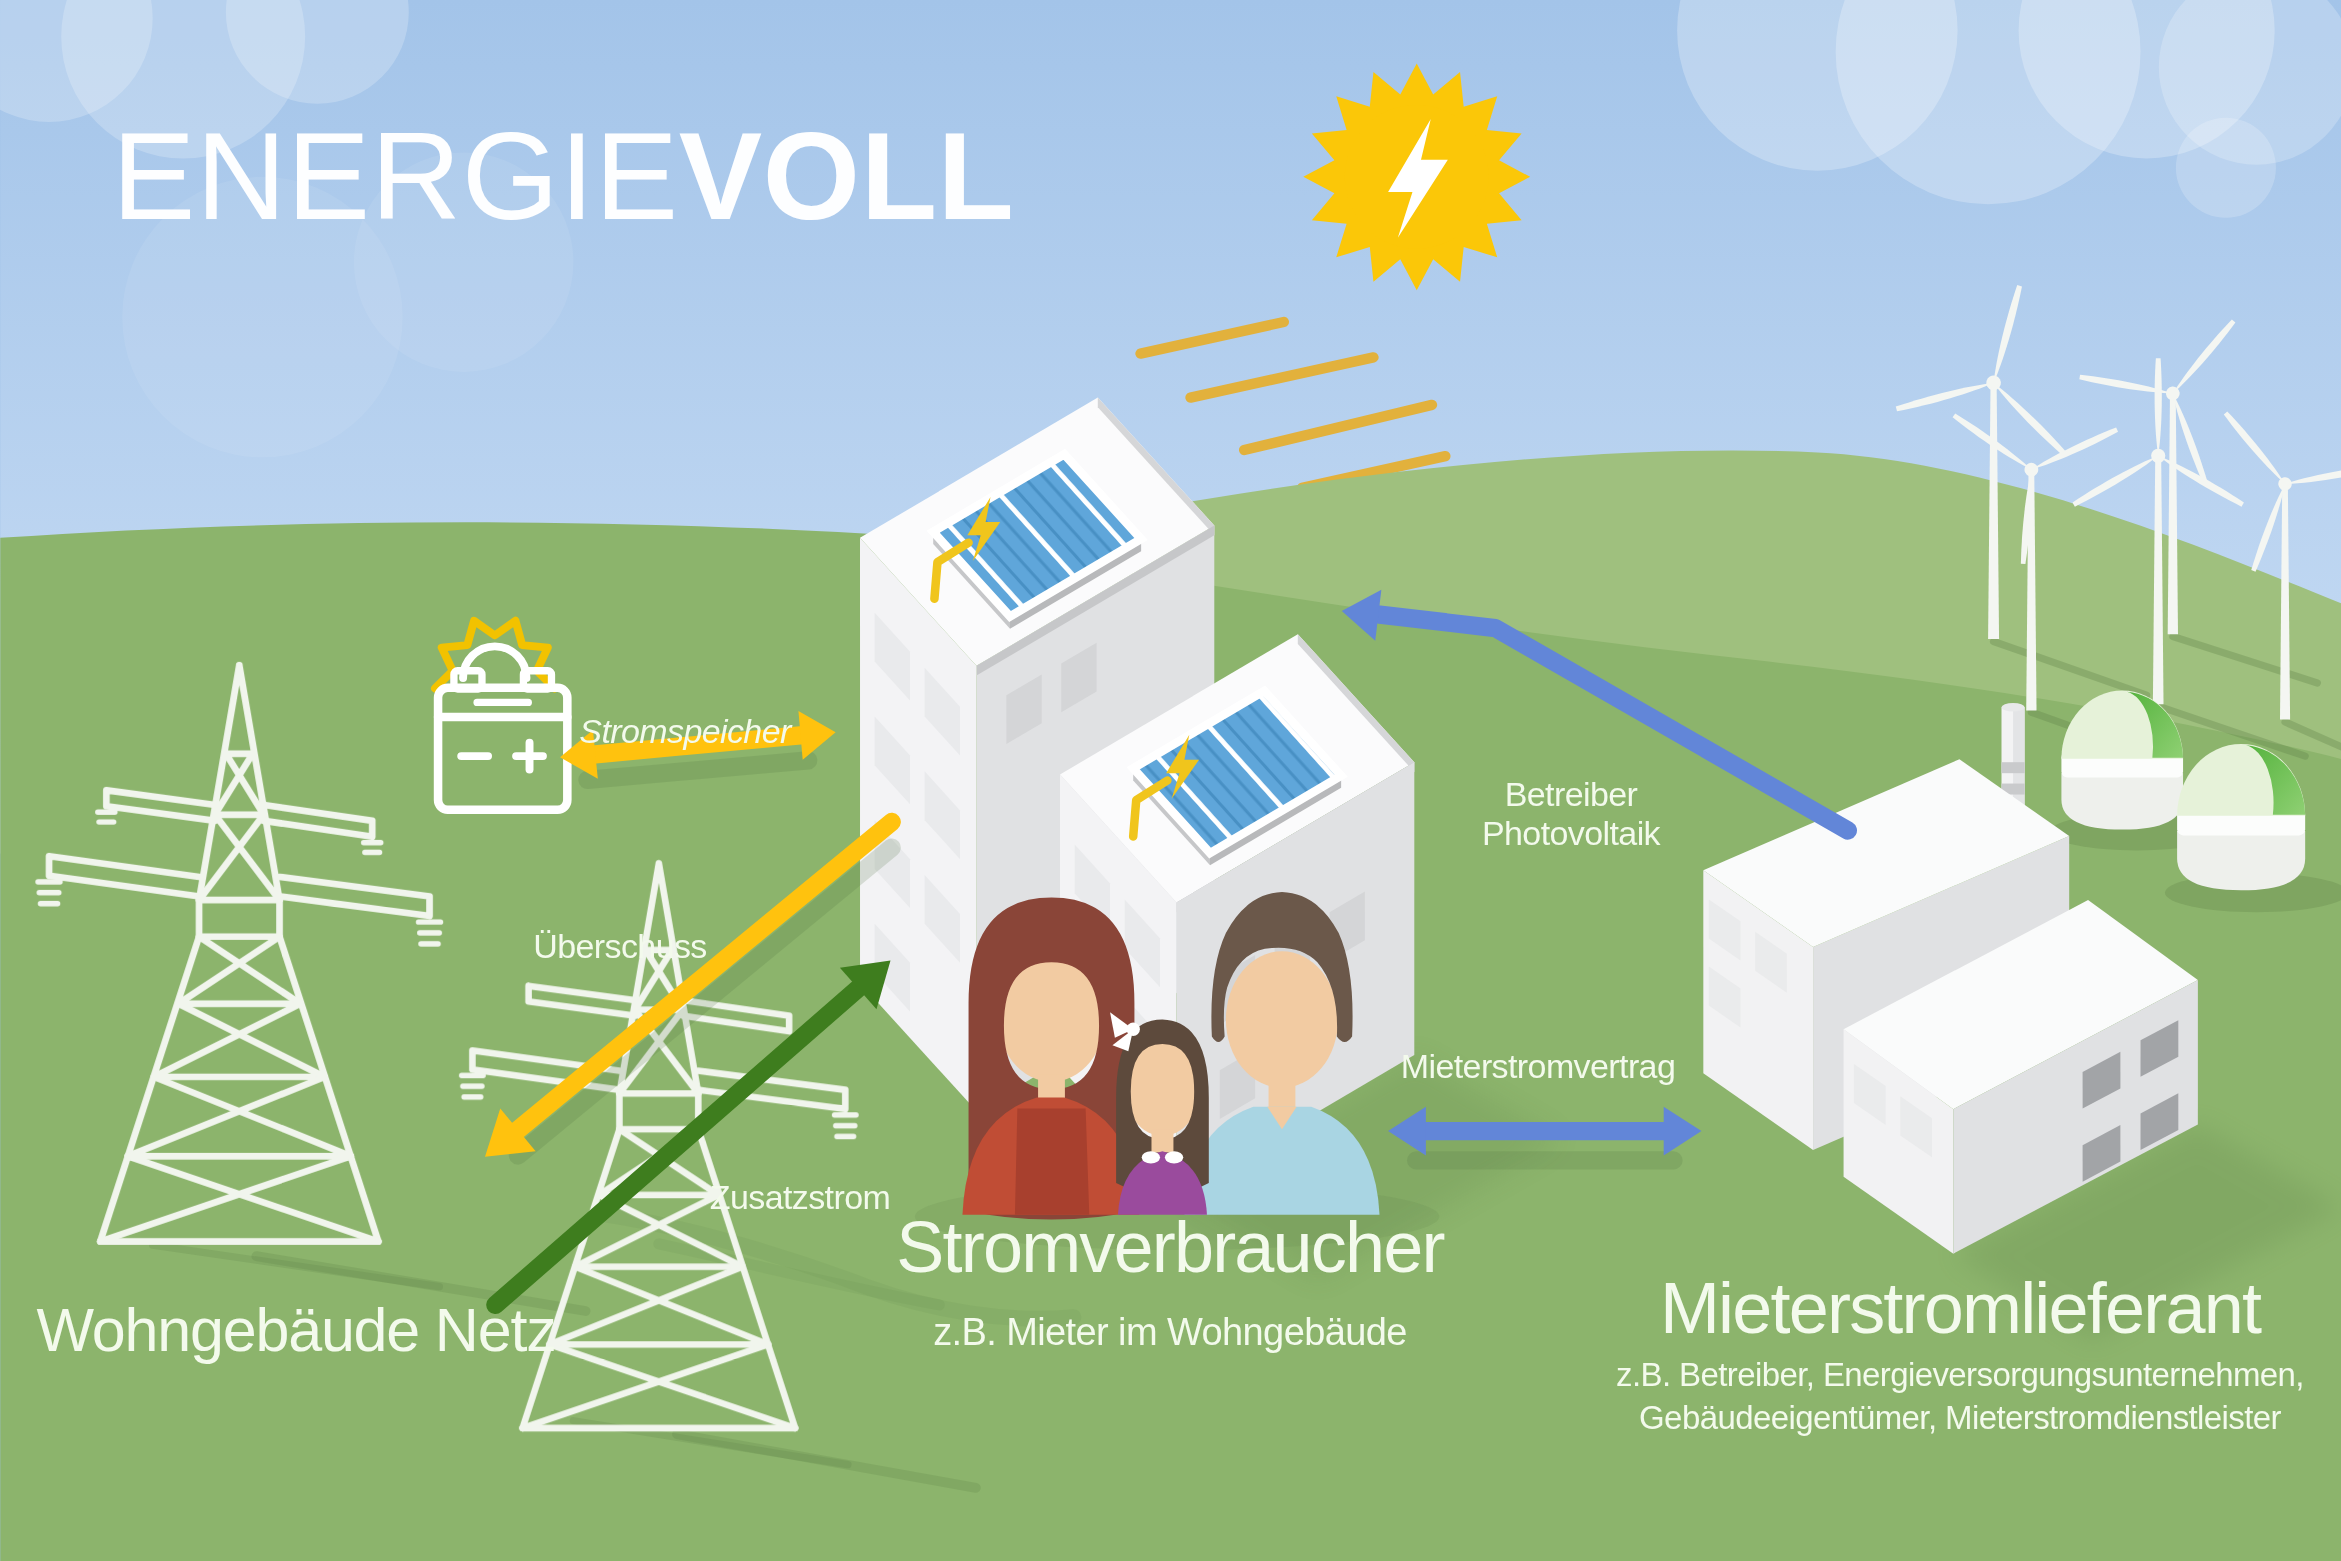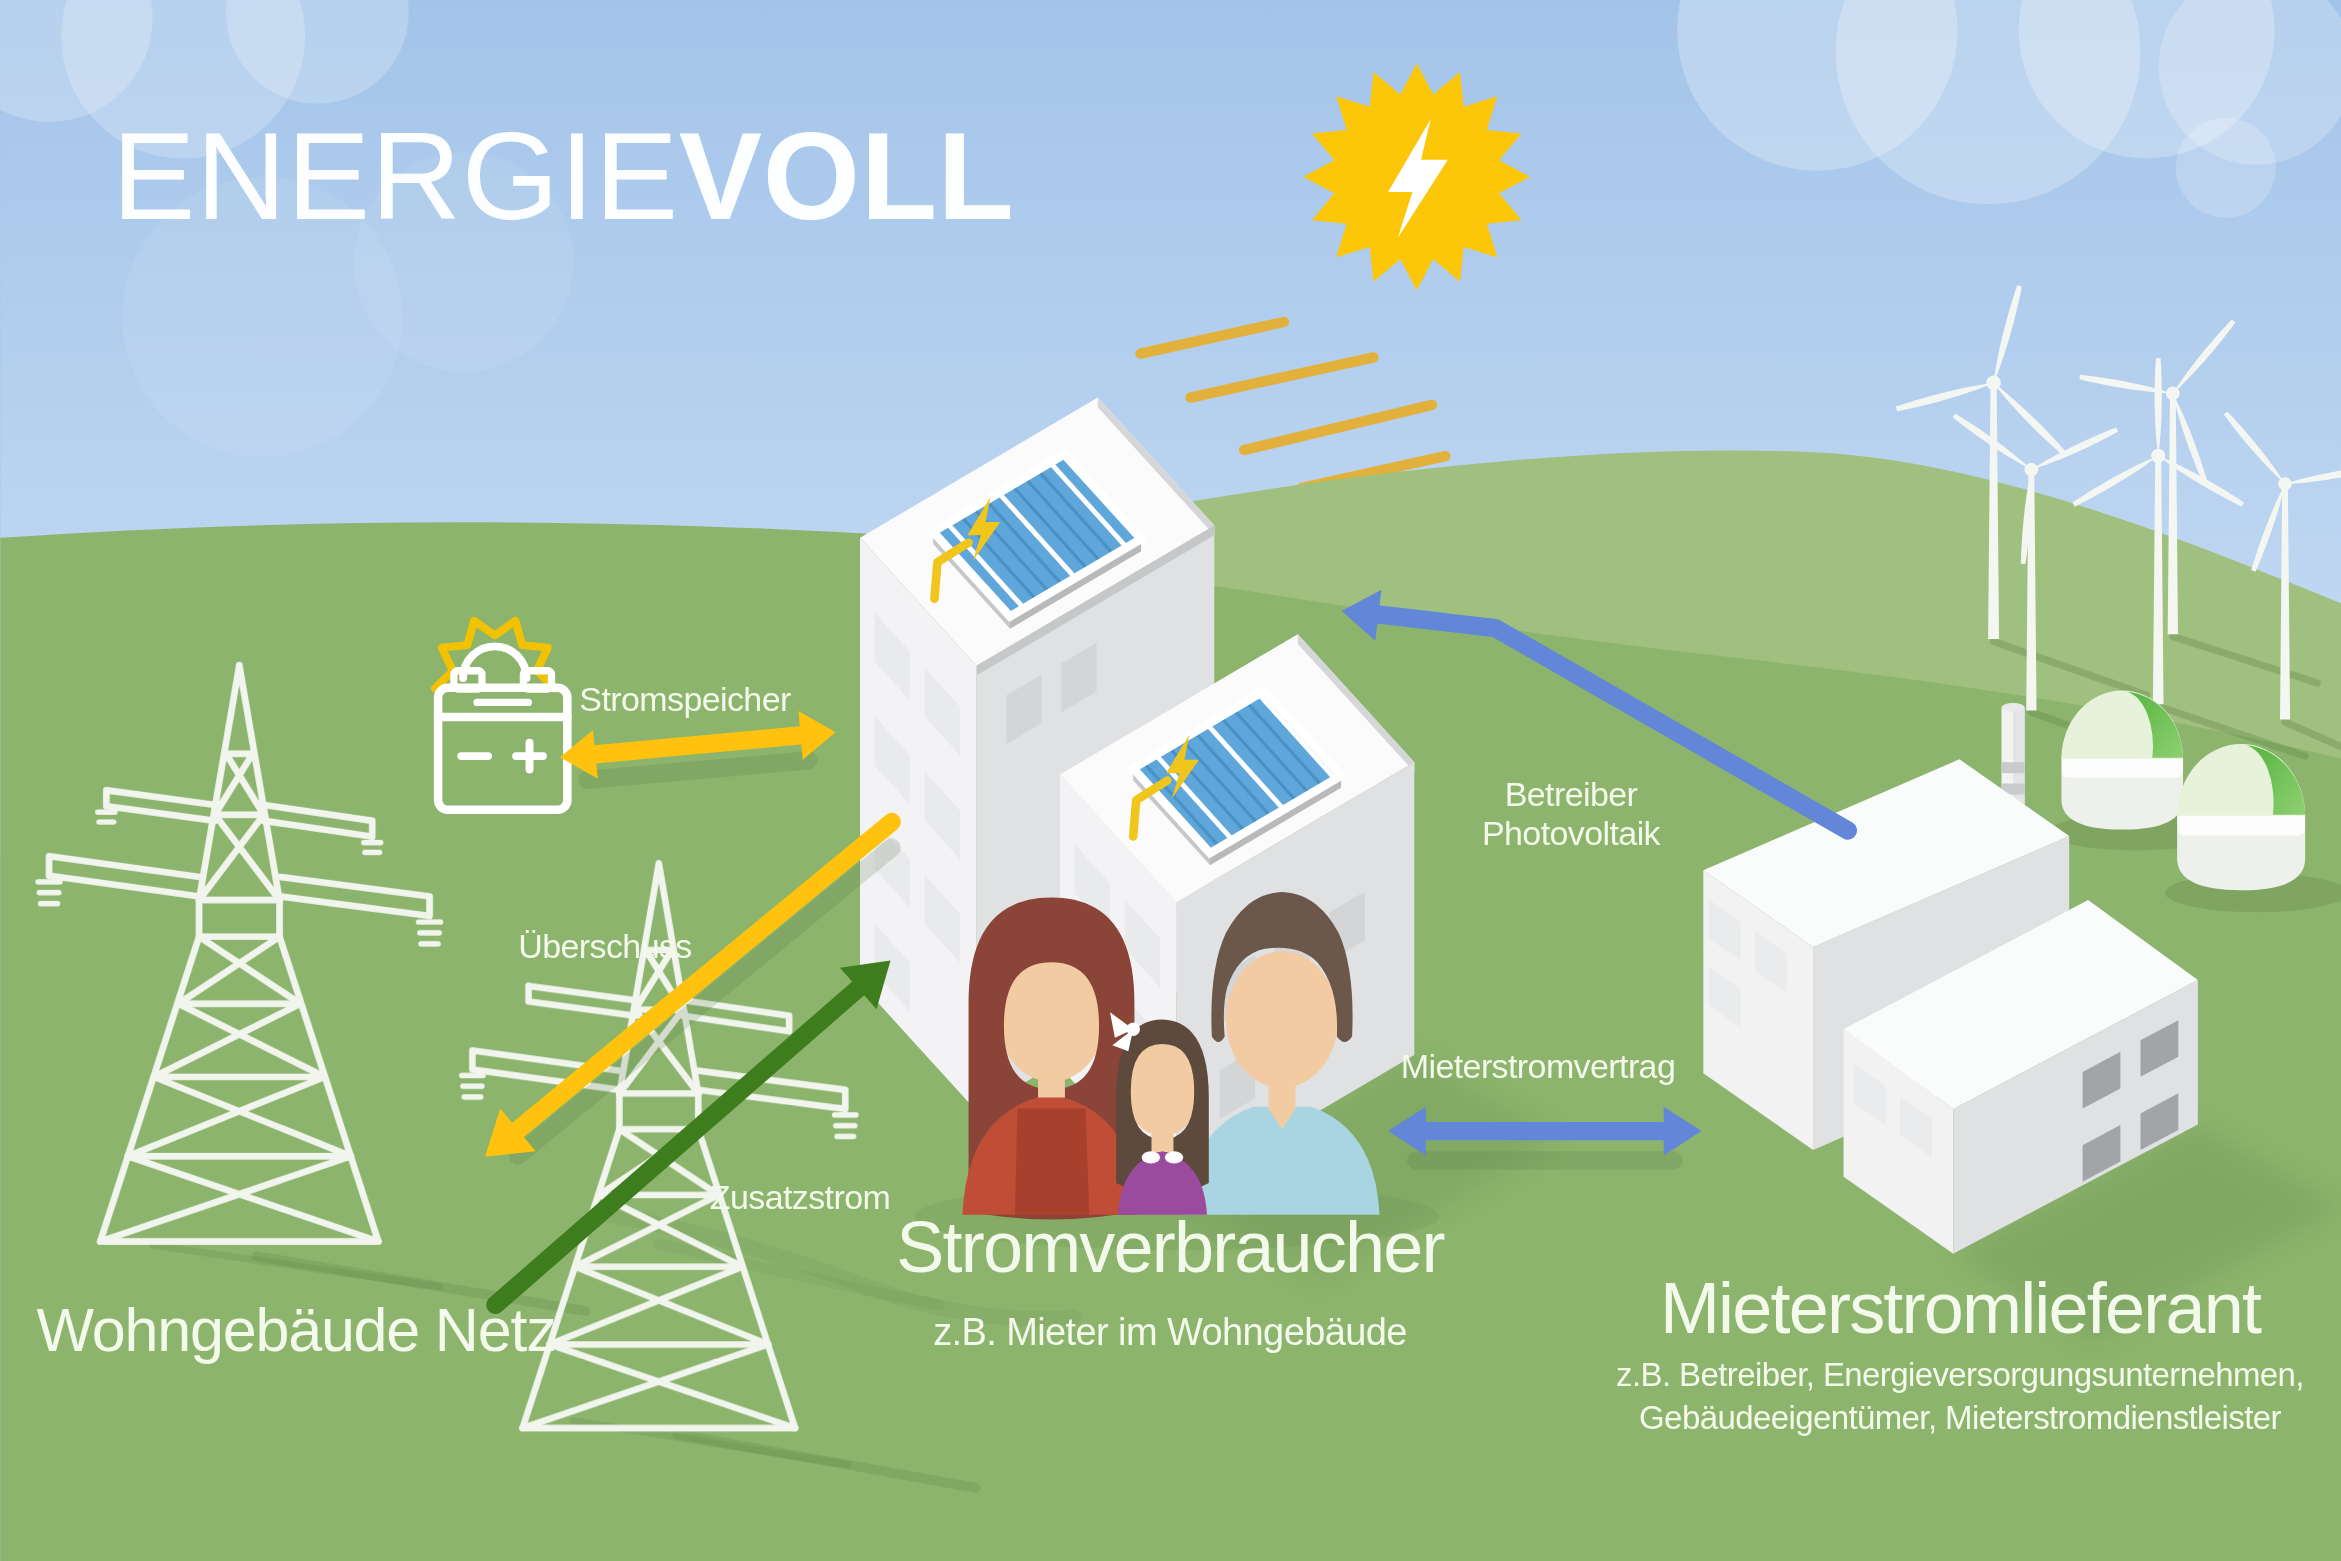--- a/index.html
+++ b/index.html
@@ -365,23 +365,23 @@
     <g>
       <line x1="2338" y1="1855" x2="2728" y2="1855" stroke="#6286d8" stroke-width="30"></line>
       <polygon points="2276,1855 2338,1815 2338,1895" fill="#6286d8"></polygon>
       <polygon points="2790,1855 2728,1815 2728,1895" fill="#6286d8"></polygon>
     </g>
   </g>
 </svg>
 
 <div class="logo"><span>ENERGIE</span><span class="bold">VOLL</span></div>
 
-<div class="label flow" style="left:685px;top:700px;">Stromspeicher</div>
-
-<div class="label flow" style="left:605px;top:947px;">Überschuss</div>
+<div class="label flow" style="left:685px;top:732px;font-style:italic;">Stromspeicher</div>
+
+<div class="label flow" style="left:620px;top:947px;">Überschuss</div>
 
 <div class="label flow" style="left:800px;top:1198px;">Zusatzstrom</div>
 
 <div class="label flow" style="left:1571px;top:814px;">
   <div>Betreiber</div>
   <div>Photovoltaik</div>
 </div>
 
 <div class="label flow" style="left:1538px;top:1067px;text-align:right;">Mieterstromvertrag</div>
 

